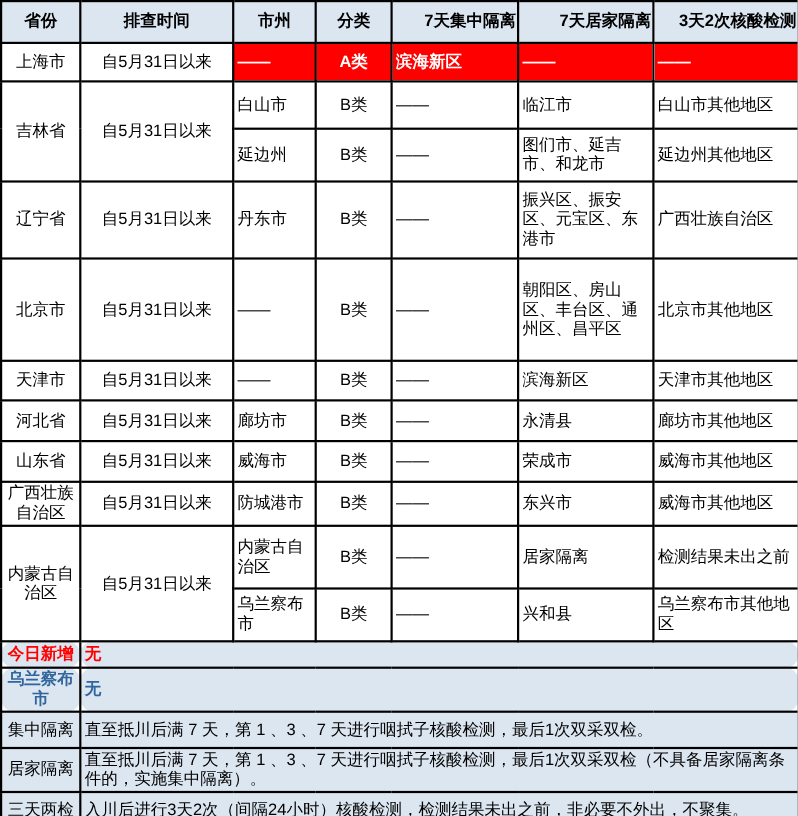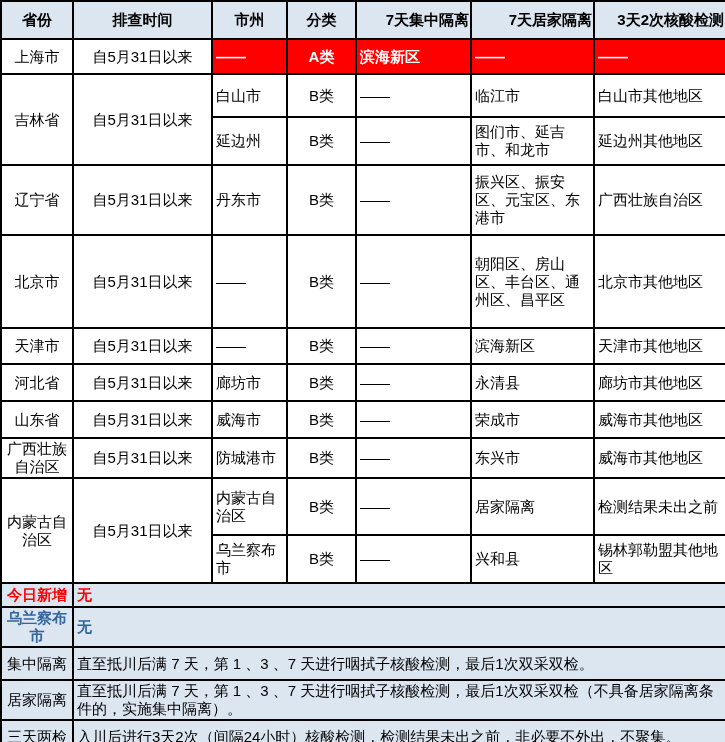--- a/index.html
+++ b/index.html
@@ -41,21 +41,21 @@
     margin-top:48px;
   }
   th.hl-left{text-align:right;padding-left:2px;}
   .c{text-align:center;padding:1px 1px;}
   .l{text-align:left;}
   .hl{
     background:var(--highlight-bg);
     color:var(--highlight-text);
     font-weight:bold;
   }
-  .sum td{background:var(--header-bg);font-weight:bold;}
+  .sum td{background:var(--header-bg);font-weight:bold;border-radius:12px;}
   .sum.new td{color:var(--new-text);}
   .sum.rel td{color:var(--release-text);}
   .note td{background:var(--header-bg);}
   .note td.lbl{text-align:center;padding:1px 1px;}
 </style>
 </head>
 <body>
 
 <div class="sheet">
   <table>
@@ -166,21 +166,21 @@
         <td class="c">B类</td>
         <td class="l">——</td>
         <td class="l">居家隔离</td>
         <td class="l">检测结果未出之前</td>
       </tr>
       <tr style="height:48px">
         <td class="l">乌兰察布市</td>
         <td class="c">B类</td>
         <td class="l">——</td>
         <td class="l">兴和县</td>
-        <td class="l">锡林郭勒盟其他地区</td>
+        <td class="l">乌兰察布市其他地区</td>
       </tr>
       <tr class="sum new" style="height:24px">
         <td class="c">今日新增</td>
         <td class="l" colspan="6">无</td>
       </tr>
       <tr class="sum rel" style="height:24px">
         <td class="c">乌兰察布市</td>
         <td class="l" colspan="6">无</td>
       </tr>
       <tr class="note" style="height:33px">

